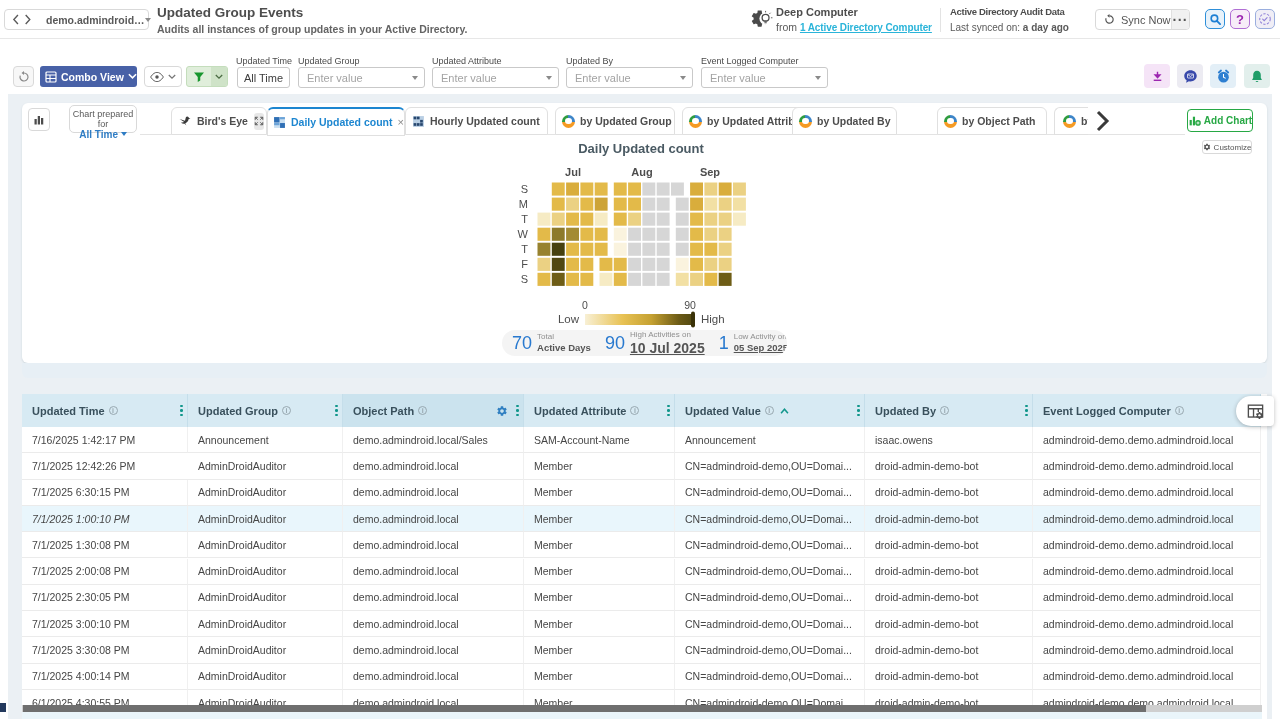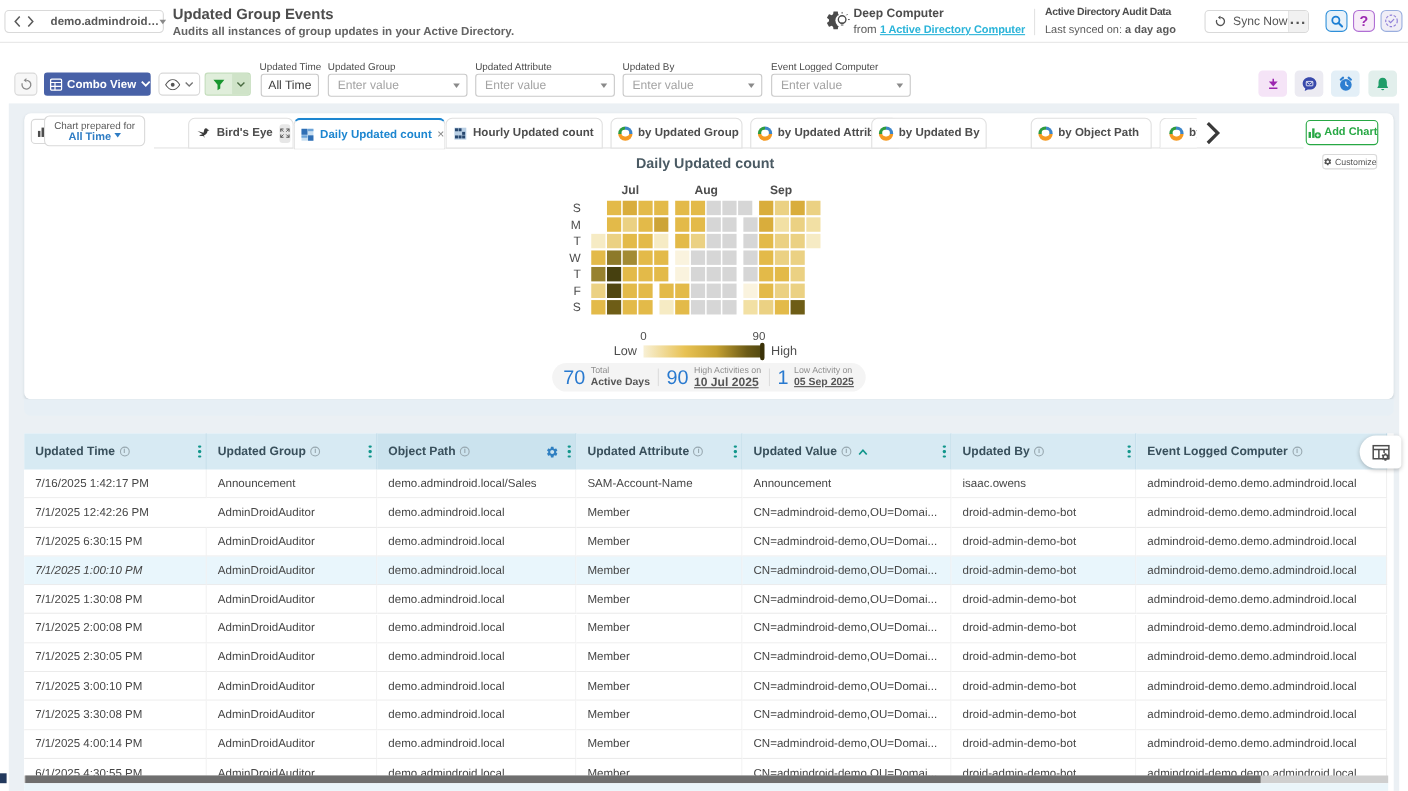--- a/index.html
+++ b/index.html
@@ -175,21 +175,21 @@
 <div class="abs" id="pagebg"></div>
 <div class="abs" id="chartcard"></div>
 <div class="abs" style="left:22px;top:363px;width:1245px;height:15px;background:#e7eff5;border-radius:0 0 6px 6px"></div>
 <div class="abs bd flex" style="left:28px;top:108px;width:22px;height:23px;justify-content:center">
  <svg width="12" height="12" viewBox="0 0 24 24">
       <rect x="3" y="10" width="4.5" height="11" fill="#4d4d4d"></rect>
       <rect x="9.5" y="4" width="4.5" height="17" fill="#4d4d4d"></rect>
       <rect x="16" y="8" width="4.5" height="13" fill="#4d4d4d"></rect>
     </svg>
 </div>
-<div class="abs bd" style="left:40px;top:105px;width:92px;height:28px;border-radius:5px;text-align:center">
+<div class="abs bd" style="left:69px;top:105px;width:68px;height:28px;border-radius:5px;text-align:center">
  <div style="font-size:9px;color:#5a5a5a;margin-top:3px">Chart prepared for</div>
  <div style="font-size:10px;color:#2e7cc4;font-weight:bold">All Time <span style="display:inline-block;width:0;height:0;border-left:3px solid transparent;border-right:3px solid transparent;border-top:4px solid #2e7cc4;vertical-align:2px"></span></div>
 </div>
 <div class="abs" style="left:140px;top:133.5px;width:1045px;height:1px;background:#e3e3e3"></div>
 
 <div class="tab" style="left:171px;width:96px">
  <svg width="14" height="13" viewBox="0 0 24 24" style="margin-right:5px">
       <path d="M13.5 4.5 C14.5 2.5 17 2.2 18.3 3.8 L19 5.2 L22 6.5 L18.8 7.5 C18.5 11 16 14 12.5 15.2 L14.5 19.5 L11.5 16 C9.5 16.3 7 16 4.5 14.5 L10.5 13 L2 7.5 L12 10.5 Z" fill="#3a3a3a"></path>
     </svg>
  Bird's Eye
@@ -379,21 +379,21 @@
 <div class="abs flex" style="left:502px;top:330px;width:285px;height:26px;background:#f4f4f4;border-radius:13px;padding:0 10px;overflow:hidden">
  <span style="font-size:18px;color:#2879cf">70</span>
  <div style="margin-left:5px;line-height:1;white-space:nowrap">
   <div style="font-size:8px;color:#8f8f8f">Total</div>
   <div style="font-size:9.5px;color:#555;font-weight:bold;margin-top:2px">Active Days</div>
  </div>
  <div style="width:1px;height:16px;background:#ddd;margin:0 7px"></div>
  <span style="font-size:18px;color:#2879cf">90</span>
  <div style="margin-left:5px;line-height:1;white-space:nowrap">
   <div style="font-size:8px;color:#8f8f8f">High Activities on</div>
-  <div style="font-size:11px;color:#555;font-weight:bold;margin-top:2px;text-decoration:underline">10 Jul 2025</div>
+  <div style="font-size:14px;color:#555;font-weight:bold;margin-top:2px;text-decoration:underline">10 Jul 2025</div>
  </div>
  <div style="width:1px;height:16px;background:#ddd;margin:0 7px"></div>
  <span style="font-size:18px;color:#2879cf">1</span>
  <div style="margin-left:5px;line-height:1;white-space:nowrap">
   <div style="font-size:8px;color:#8f8f8f">Low Activity on</div>
   <div style="font-size:9.5px;color:#555;font-weight:bold;margin-top:2px;text-decoration:underline">05 Sep 2025</div>
  </div>
 </div>
 
 <div class="abs" id="tablecard"></div>

